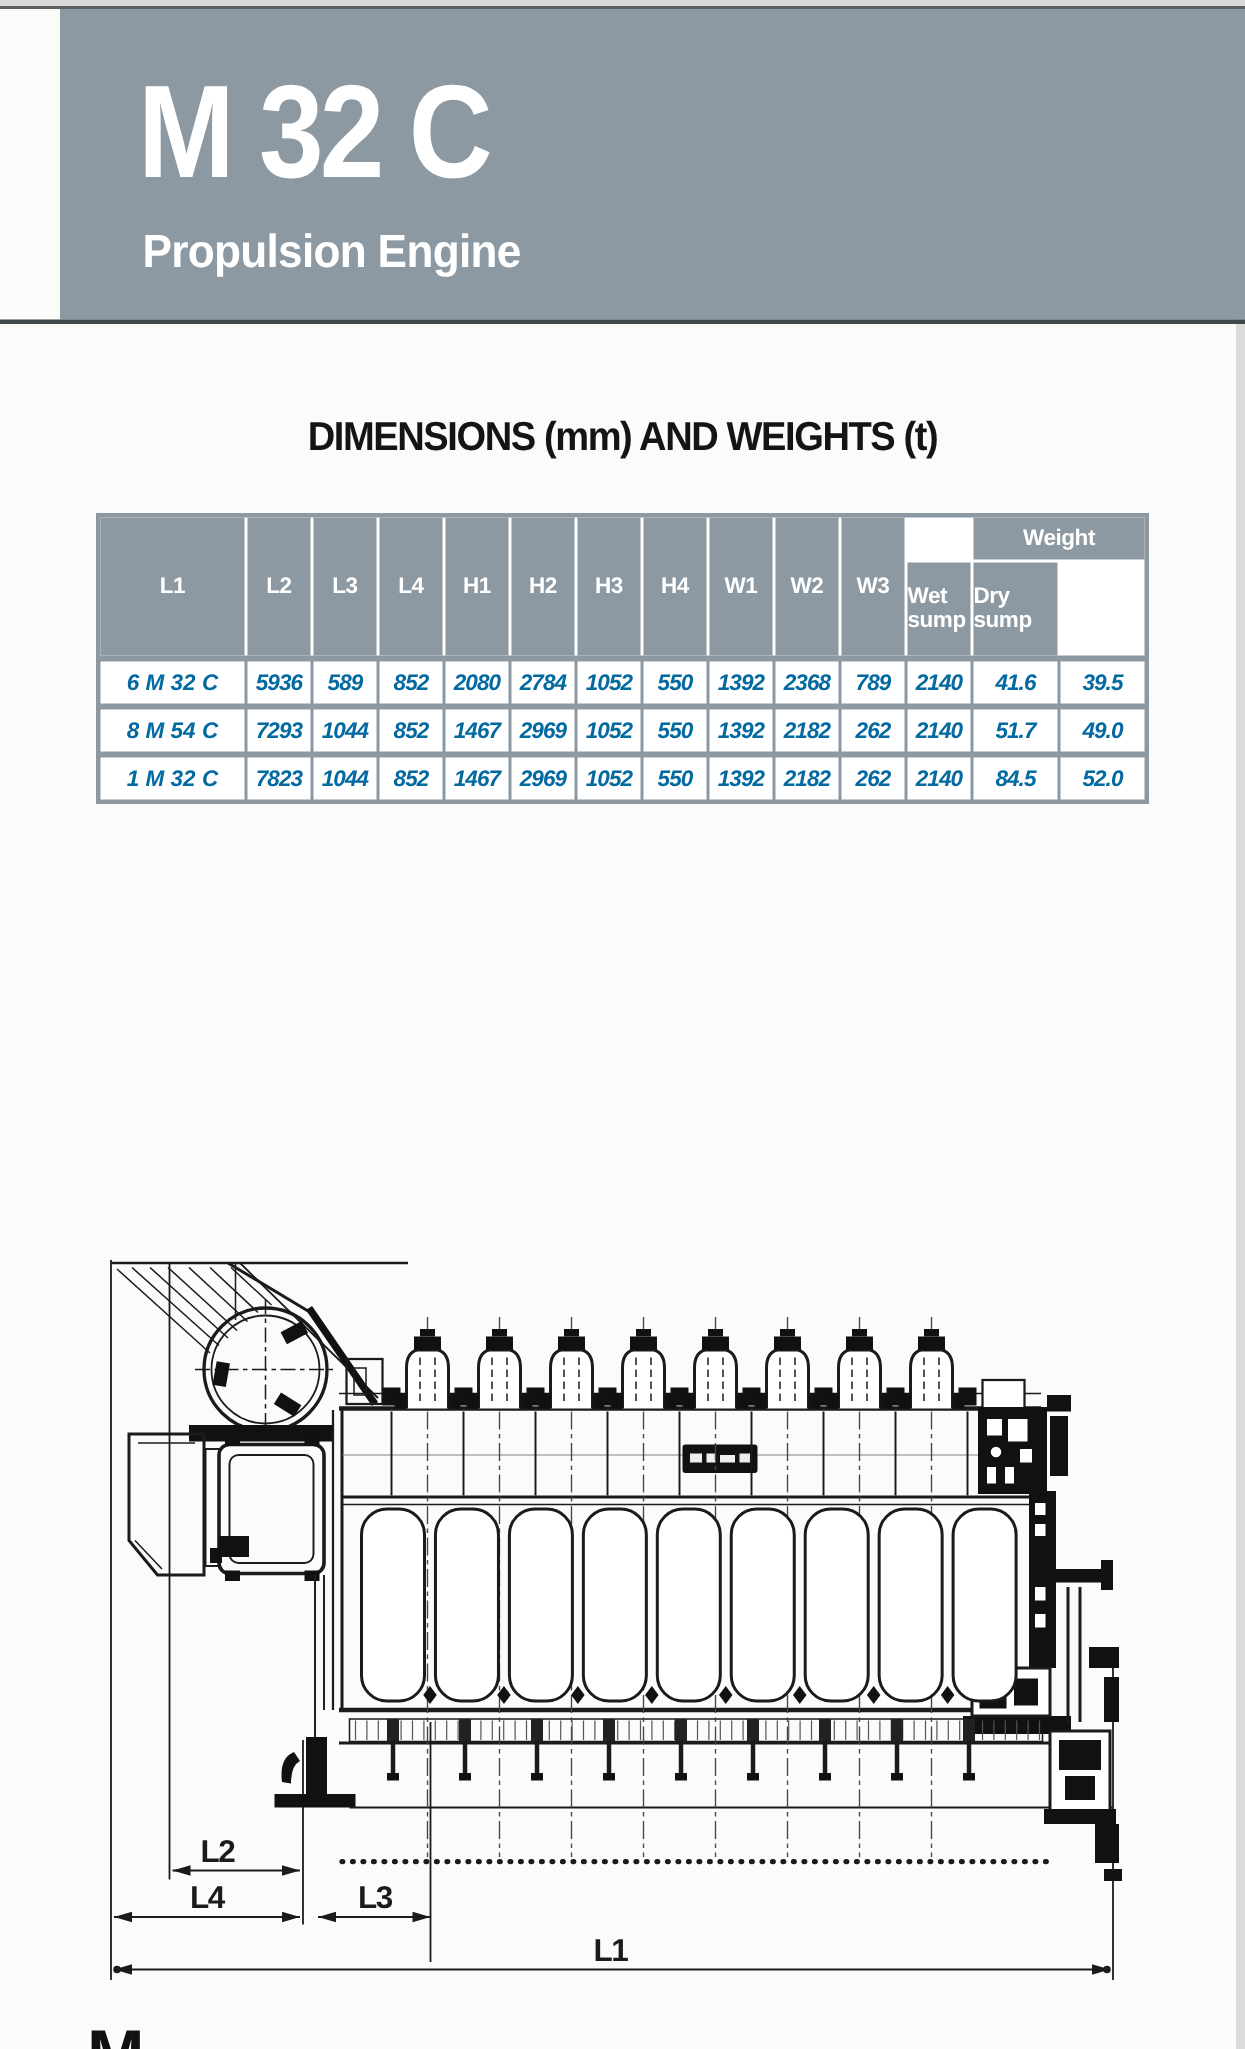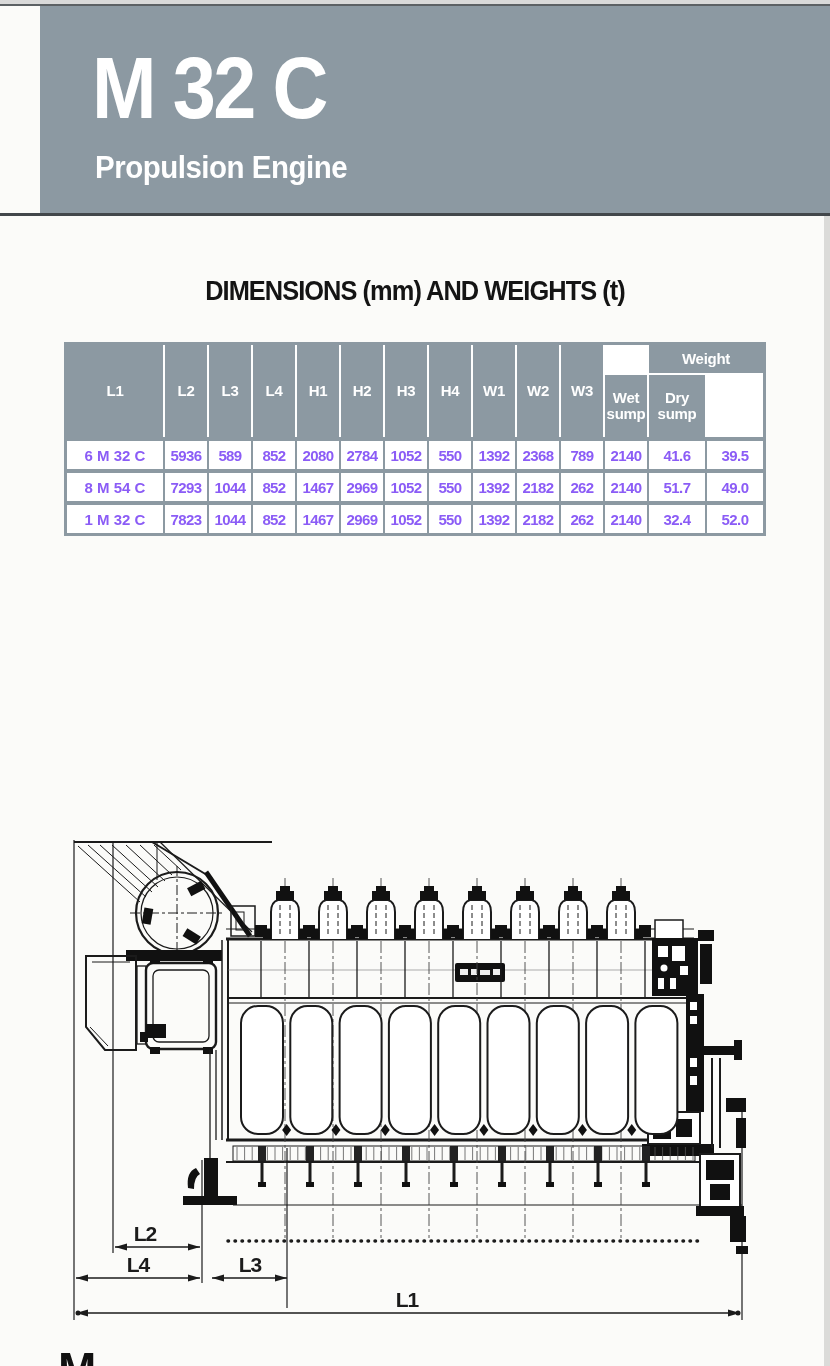--- a/index.html
+++ b/index.html
@@ -43,30 +43,30 @@
   .dim-table{
     position:absolute;left:64px;top:342px;width:702px;
     background:#8C99A2;padding:3px;box-sizing:border-box;
     display:flex;flex-direction:column;gap:4px;
   }
   .cols{display:grid;grid-template-columns:96px repeat(11,42px) 56px 56px;gap:2px;}
   .thead-wrap{background:#FFFFFF;}
   .thead{height:92px;grid-template-rows:28px 1fr;}
   .th{
     background:#8C99A2;color:#FFFFFF;font-weight:700;font-size:15px;
-    display:flex;align-items:center;justify-content:center;text-align:center;
+    display:flex;align-items:center;justify-content:center;
     letter-spacing:-0.3px;line-height:1.05;
   }
   .th.span2{grid-row:1/3;}
   .th.wgroup{grid-column:13/15;}
   .trow{height:28px;}
   .td{
-    background:#FFFFFF;color:#8b5cf6;font-weight:700;font-size:15px;
+    background:#FFFFFF;color:#0369a1;font-weight:700;font-size:15px;
     display:flex;align-items:center;justify-content:center;
-    letter-spacing:-0.6px;white-space:nowrap;
+    letter-spacing:-0.6px;white-space:nowrap;font-style:italic;
   }
   .td.typecol{font-size:15px;letter-spacing:0;}
   
   .drawing{position:absolute;left:0;top:820px;width:830px;height:546px;z-index:1;}
   svg text.dimlbl{font-family:"Liberation Sans",sans-serif;font-weight:800;font-size:21px;fill:#1B1B1B;letter-spacing:-1px;}
   
   .bottom-partial{
     position:absolute;left:58px;top:1346px;
     font-size:46px;font-weight:800;color:#111;line-height:1;
   }
@@ -146,21 +146,21 @@
     <div class="td">1044</div>
     <div class="td">852</div>
     <div class="td">1467</div>
     <div class="td">2969</div>
     <div class="td">1052</div>
     <div class="td">550</div>
     <div class="td">1392</div>
     <div class="td">2182</div>
     <div class="td">262</div>
     <div class="td">2140</div>
-    <div class="td">32.4</div>
+    <div class="td">84.5</div>
     <div class="td">52.0</div>
   </div>
 </div>
 
 <svg id="engine-svg" class="drawing" viewBox="0 820 830 546" xmlns="http://www.w3.org/2000/svg">
   <g stroke="#1B1B1B" fill="none" stroke-width="1.5">
 
     <line x1="74" y1="840" x2="74" y2="1320" stroke-width="1.2"></line>
     <line x1="113" y1="842" x2="113" y2="1253" stroke-width="1.2"></line>
     <line x1="157" y1="842" x2="157" y2="880" stroke-width="1"></line>

